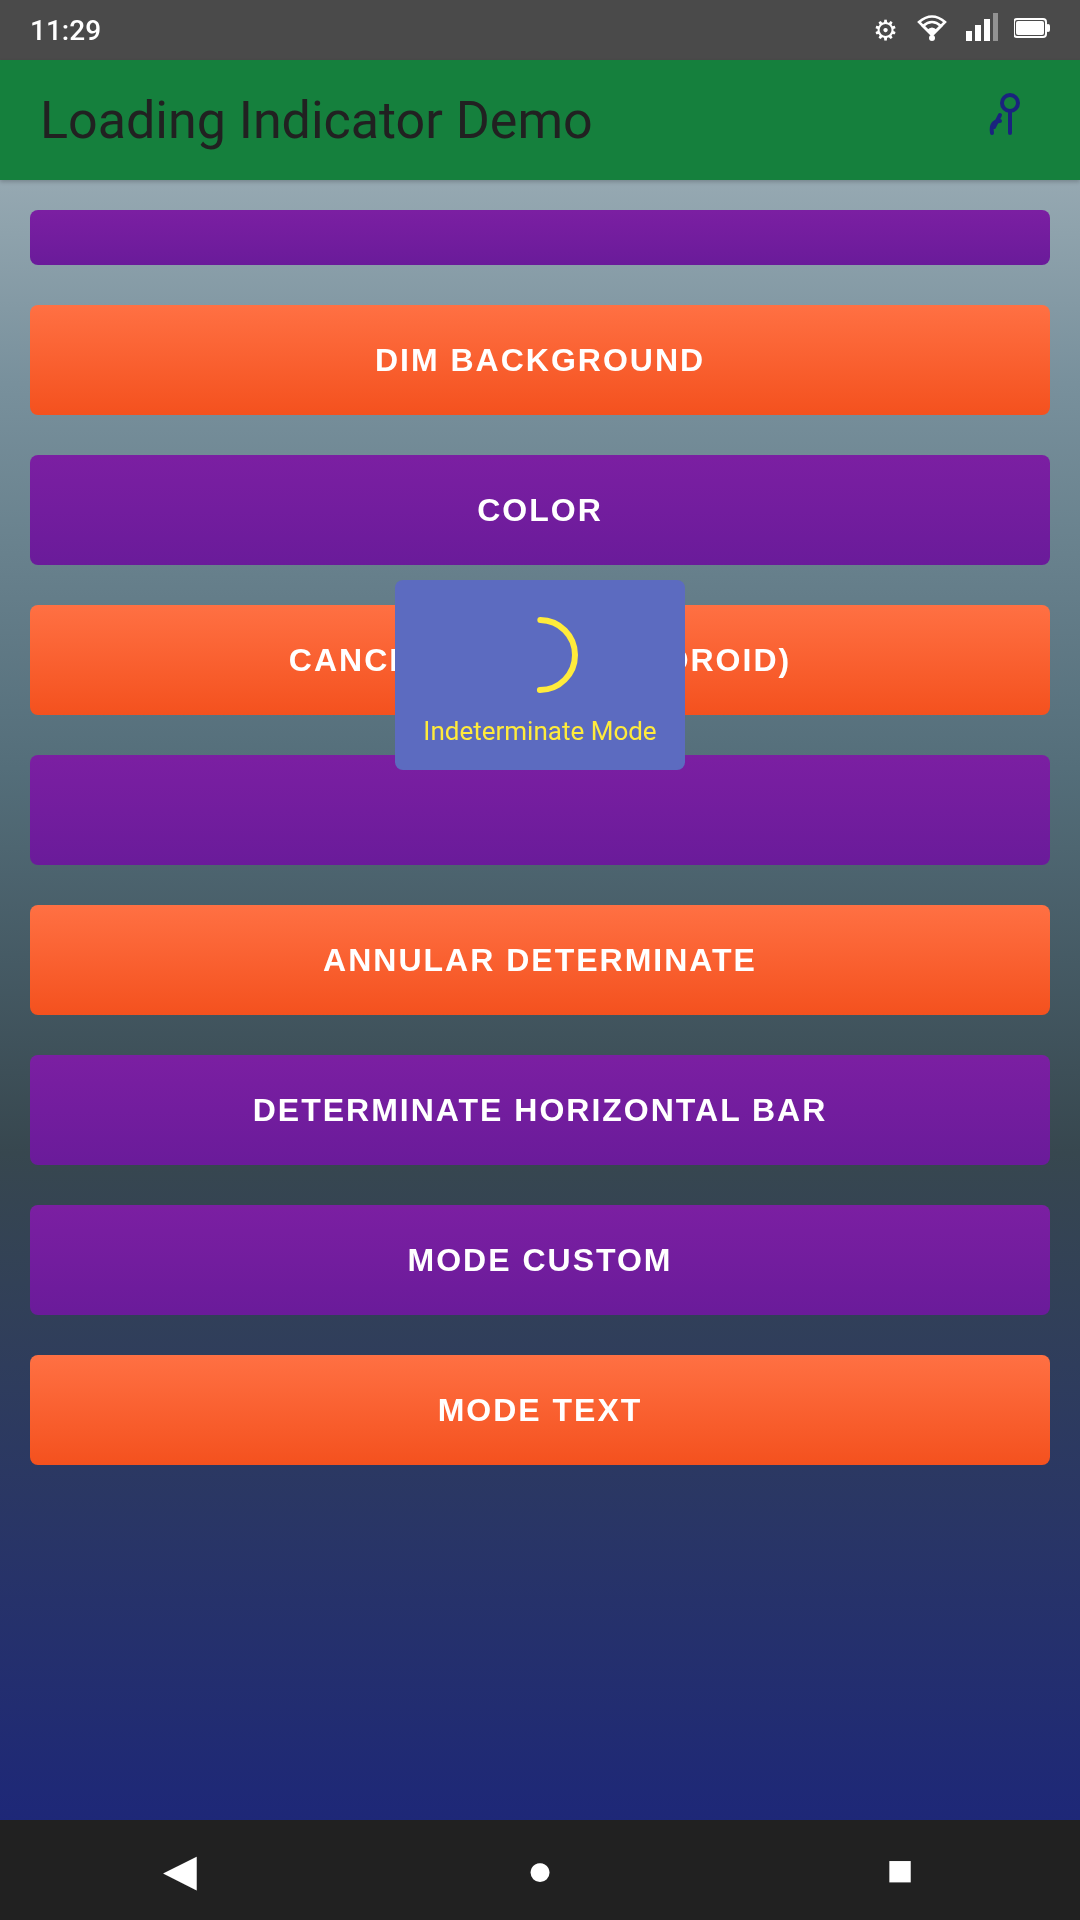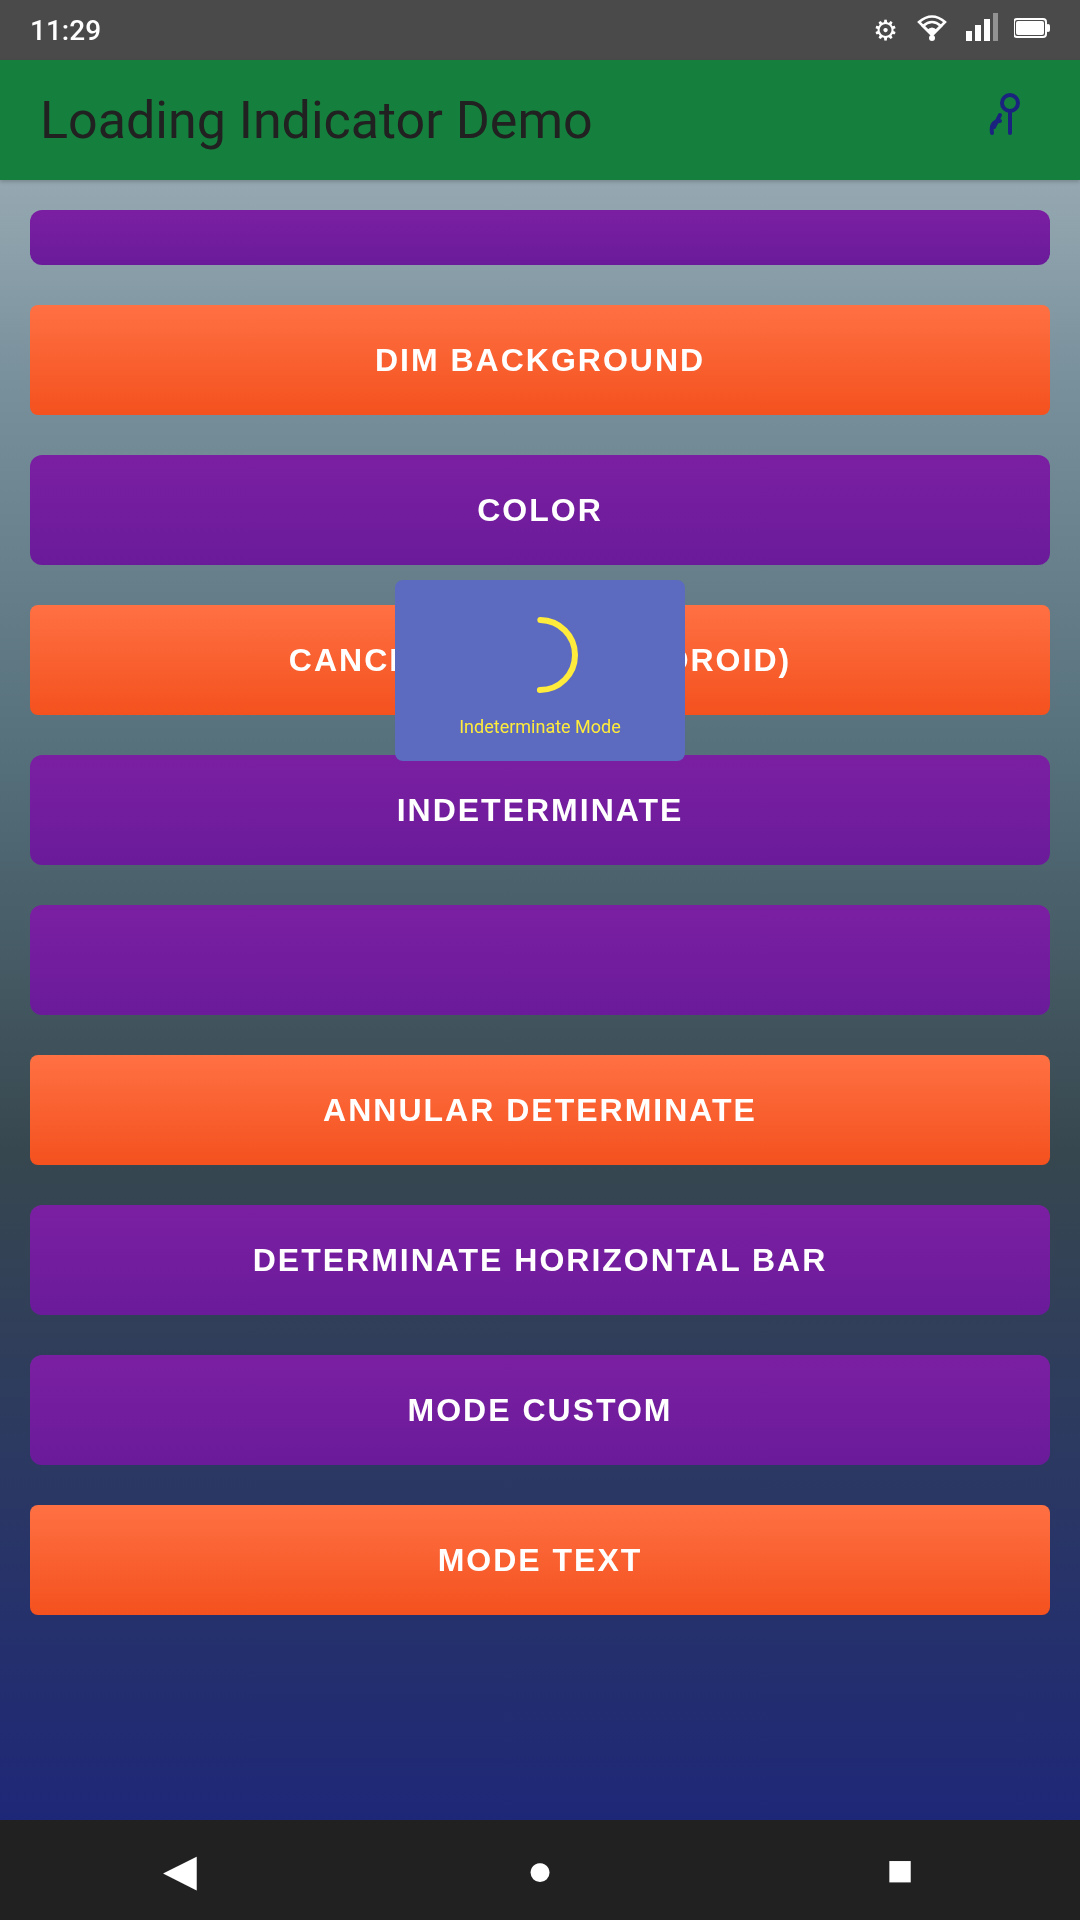--- a/index.html
+++ b/index.html
@@ -87,21 +87,20 @@
       align-items: center;
       justify-content: center;
       margin-bottom: 40px;
       text-transform: uppercase;
     }
     .btn-orange {
       background: linear-gradient(180deg, #ff7043 0%, #f4511e 100%);
     }
     .btn-purple {
       background: linear-gradient(180deg, #7b1fa2 0%, #6a1b9a 100%);
-      border-radius: 12px;
     }
 
     
     .indeterminate-popup {
       position: absolute;
       left: 50%;
       transform: translateX(-50%);
       top: 400px;
       width: 290px;
       background: #5c6bc0;
@@ -122,21 +121,21 @@
     .spinner-svg {
       animation: spin 1.2s linear infinite;
     }
     @keyframes spin {
       from { transform: rotate(0deg); }
       to { transform: rotate(360deg); }
     }
 
     .popup-text {
       color: #ffeb3b;
-      font-size: 18px;
+      font-size: 26px;
       font-weight: 400;
       text-align: left;
     }
 
     
     .nav-bar {
       height: 100px;
       background: #212121;
       display: flex;
       align-items: center;
@@ -215,21 +214,20 @@
 
   <div class="btn btn-purple btn-partial" style="height:55px; margin-bottom:40px;">
   </div>
 
   <button class="btn btn-orange">DIM BACKGROUND</button>
 
   <button class="btn btn-purple">COLOR</button>
 
   <button class="btn btn-orange">CANCEL LOADER (ANDROID)</button>
 
-  <button class="btn btn-purple">INDETERMINATE</button>
 
   <button class="btn btn-purple" style="margin-bottom:40px;">
   </button>
 
   <div class="indeterminate-popup">
     <div class="spinner-container">
       <svg class="spinner-svg" width="90" height="90" viewBox="0 0 90 90">
         <circle cx="45" cy="45" r="35" fill="none" stroke="#ffeb3b" stroke-width="6" stroke-dasharray="110 110" stroke-dashoffset="55" stroke-linecap="round"></circle>
       </svg>
     </div>

